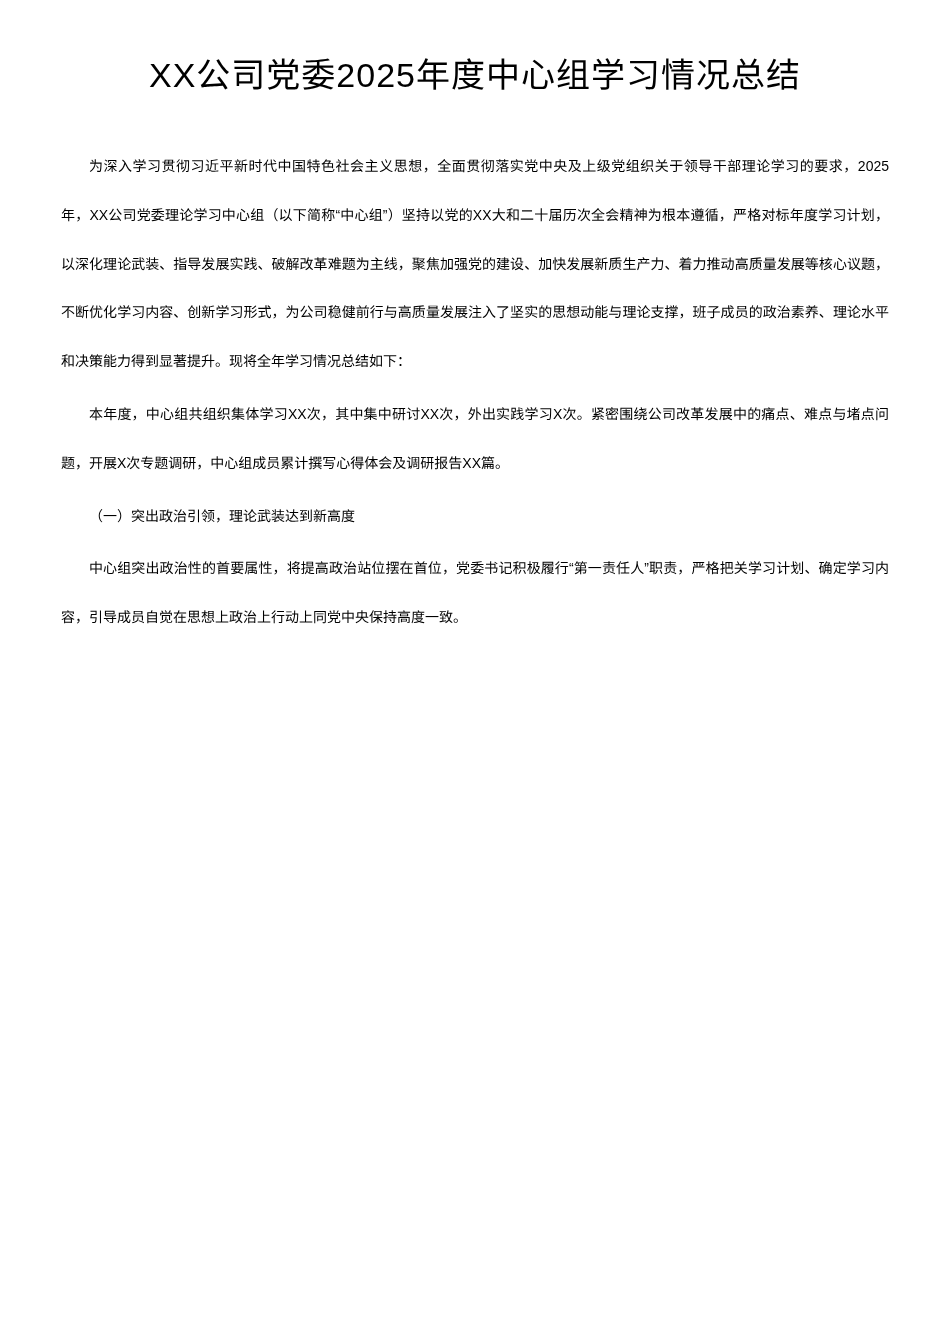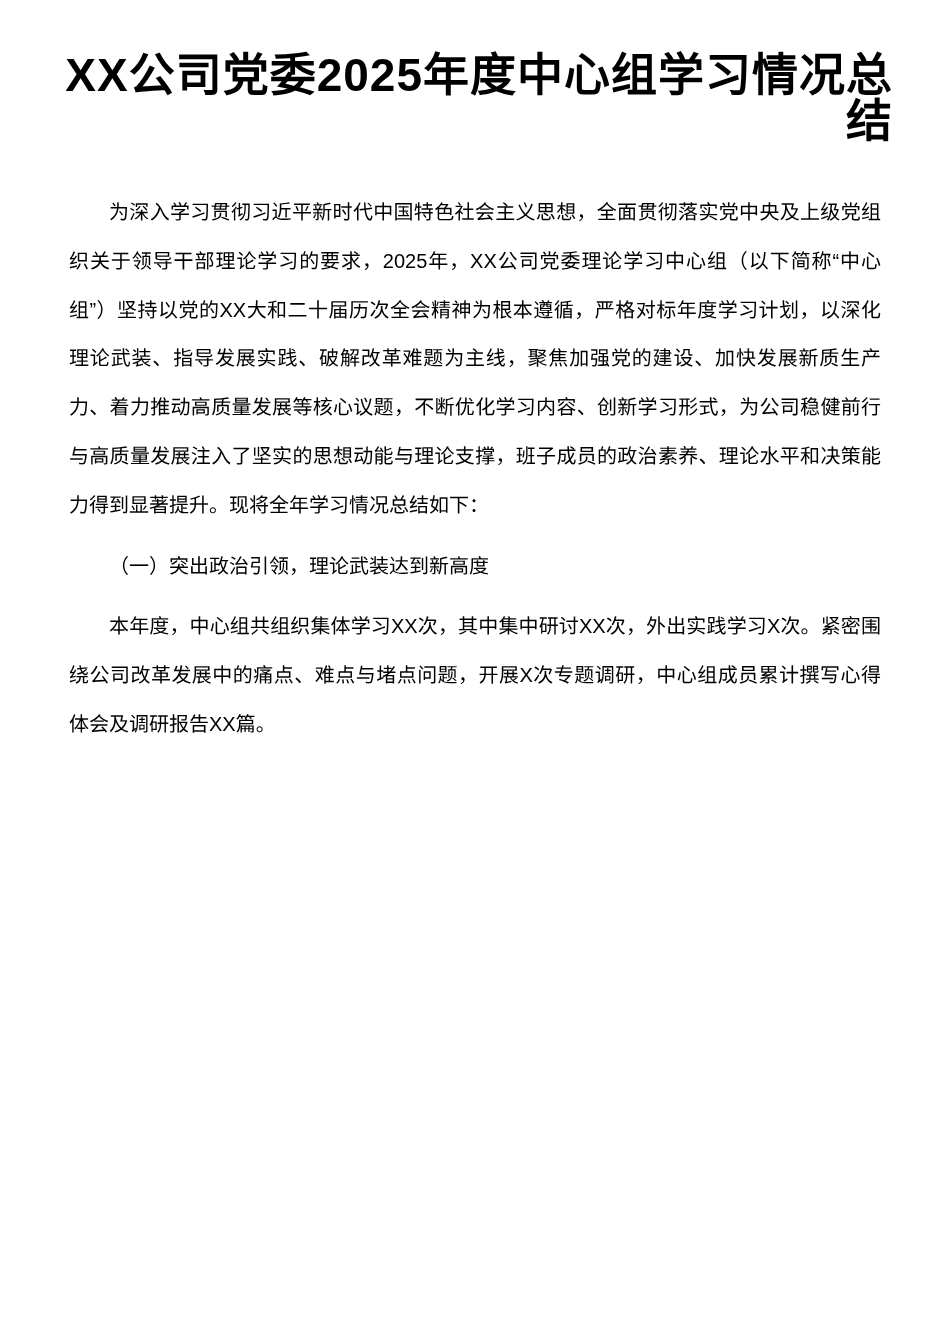--- a/index.html
+++ b/index.html
@@ -13,50 +13,51 @@
     height: 1344px;
     margin: 0 auto;
     background: #ffffff;
     box-sizing: border-box;
     padding: 52px 57px 0 57px;
     overflow: hidden;
     font-family: "Liberation Sans", "DejaVu Sans", sans-serif;
     color: #000000;
   }
   .doc-title {
-    font-size: 46px;
-    font-weight: 700;
+    font-size: 34px;
+    font-weight: 400;
     line-height: 46px;
-    text-align: right;
+    text-align: center;
     margin: 0 0 44px 0;
     letter-spacing: 1px;
   }
   .doc-body {
     width: 836px;
   }
   .para {
-    font-size: 20px;
+    font-size: 14px;
     line-height: 48.8px;
-    margin: 12px;
+    margin: 4px;
     text-align: justify;
     text-indent: 2em;
     word-break: break-all;
     font-weight: 400;
   }
   .para strong {
     font-weight: 700;
   }
   
   .para.heading1, .para.heading2 {
     font-weight: 400;
   }
 </style>
 </head>
 <body>
 
 <main class="page">
   <h1 class="doc-title">XX公司党委2025年度中心组学习情况总结</h1>
   <section class="doc-body" id="doc-body">
       <p class="para body">为深入学习贯彻习近平新时代中国特色社会主义思想，全面贯彻落实党中央及上级党组织关于领导干部理论学习的要求，2025年，XX公司党委理论学习中心组（以下简称“中心组”）坚持以党的XX大和二十届历次全会精神为根本遵循，严格对标年度学习计划，以深化理论武装、指导发展实践、破解改革难题为主线，聚焦加强党的建设、加快发展新质生产力、着力推动高质量发展等核心议题，不断优化学习内容、创新学习形式，为公司稳健前行与高质量发展注入了坚实的思想动能与理论支撑，班子成员的政治素养、理论水平和决策能力得到显著提升。现将全年学习情况总结如下：</p>
+      <p class="para body">本年度，中心组共组织集体学习XX次，其中集中研讨XX次，外出实践学习X次。紧密围绕公司改革发展中的痛点、难点与堵点问题，开展X次专题调研，中心组成员累计撰写心得体会及调研报告XX篇。</p>
       <p class="para heading2">（一）突出政治引领，理论武装达到新高度</p>
-      <p class="para body">本年度，中心组共组织集体学习XX次，其中集中研讨XX次，外出实践学习X次。紧密围绕公司改革发展中的痛点、难点与堵点问题，开展X次专题调研，中心组成员累计撰写心得体会及调研报告XX篇。</p>
+      <p class="para body">中心组突出政治性的首要属性，将提高政治站位摆在首位，党委书记积极履行“第一责任人”职责，严格把关学习计划、确定学习内容，引导成员自觉在思想上政治上行动上同党中央保持高度一致。</p>
     </section>
 </main>
 
 </body></html>

